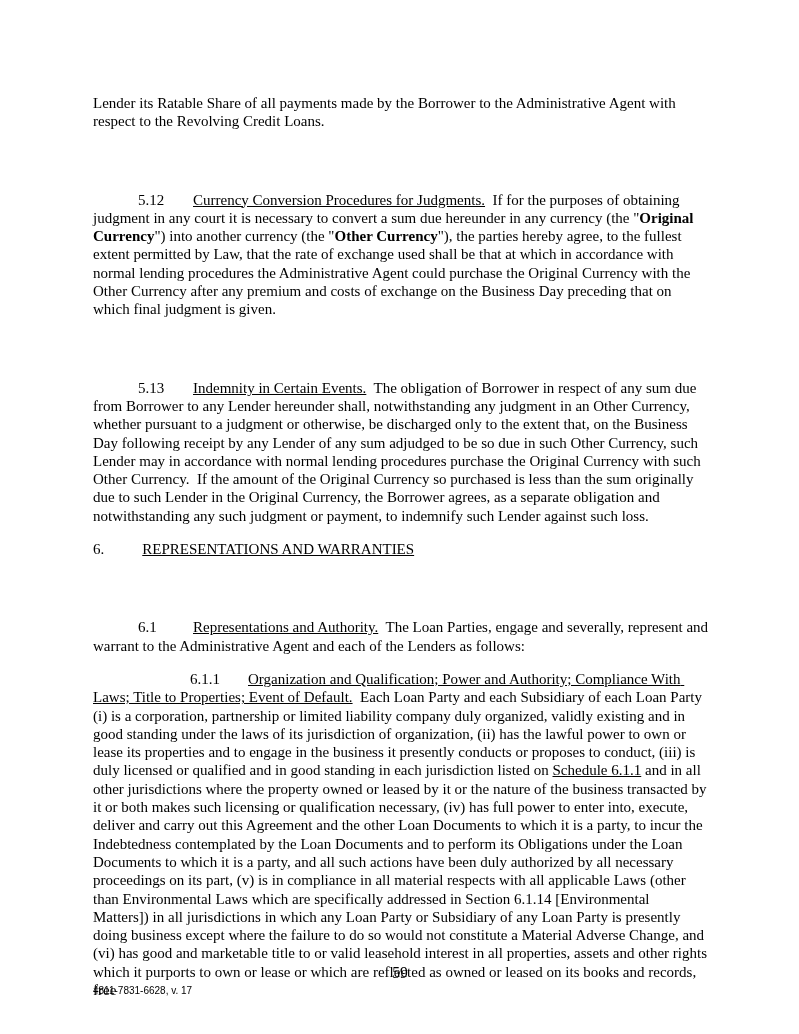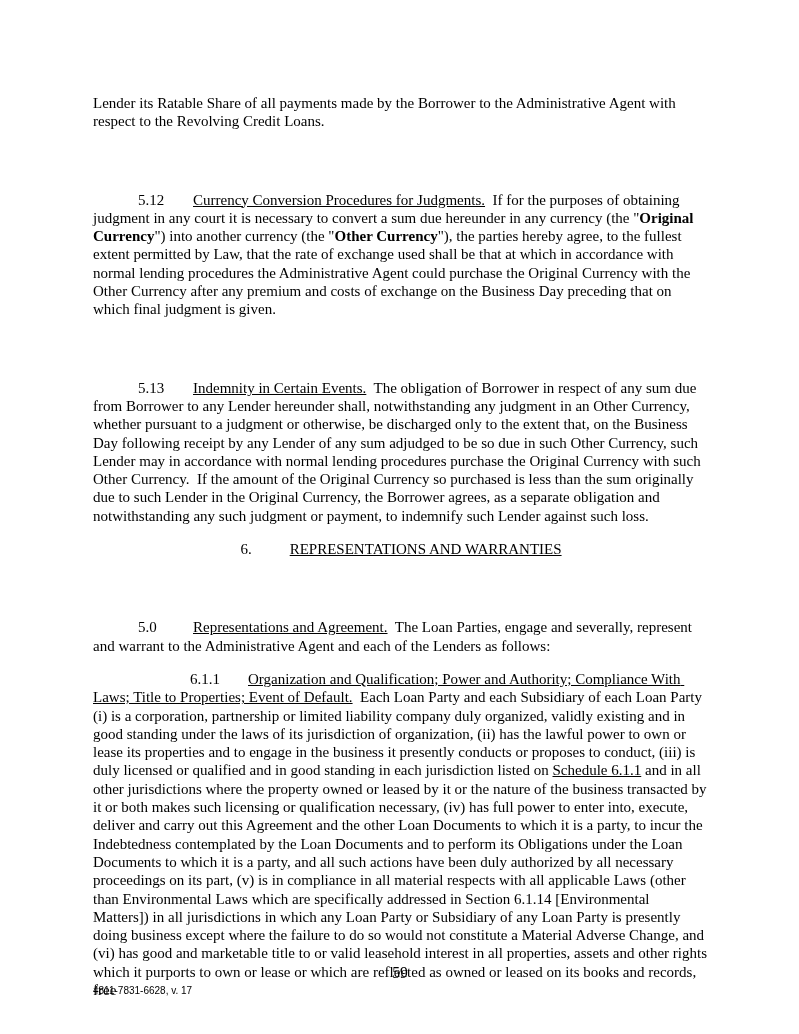--- a/index.html
+++ b/index.html
@@ -26,21 +26,20 @@
     line-height: 18.3px;
     text-align: left;
   }
   main.doc-body p {
     margin: 0 0 15px 0;
     white-space: pre-wrap;
   }
   p.l1 { text-indent: 45px; }
   p.l2 { text-indent: 97px; }
   p.center-heading {
-    text-align: center;
     text-indent: 0;
     margin-top: 46px;
     margin-bottom: 15px;
   }
   .r-normal { }
   .r-underline { text-decoration: underline; }
   .r-bold { font-weight: 700; }
   .r-num1 { display: inline-block; width: 55px; text-indent: 0; margin-top: 45px; }
   .r-num2 { display: inline-block; width: 58px; text-indent: 0; }
   .r-tabc { display: inline-block; width: 38px; }
@@ -63,19 +62,19 @@
 </style>
 </head>
 <body>
 
 <div class="page">
   <main class="doc-body">
     <p><span class="r-normal">Lender its Ratable Share of all payments made by the Borrower to the Administrative Agent with respect to the Revolving Credit Loans.</span></p>
     <p class="l1"><span class="r-num1">5.12</span><span class="r-underline">Currency Conversion Procedures for Judgments.</span><span class="r-normal">  If for the purposes of obtaining judgment in any court it is necessary to convert a sum due hereunder in any currency (the "</span><span class="r-bold">Original Currency</span><span class="r-normal">") into another currency (the "</span><span class="r-bold">Other Currency</span><span class="r-normal">"), the parties hereby agree, to the fullest extent permitted by Law, that the rate of exchange used shall be that at which in accordance with normal lending procedures the Administrative Agent could purchase the Original Currency with the Other Currency after any premium and costs of exchange on the Business Day preceding that on which final judgment is given.</span></p>
     <p class="l1"><span class="r-num1">5.13</span><span class="r-underline">Indemnity in Certain Events.</span><span class="r-normal">  The obligation of Borrower in respect of any sum due from Borrower to any Lender hereunder shall, notwithstanding any judgment in an Other Currency, whether pursuant to a judgment or otherwise, be discharged only to the extent that, on the Business Day following receipt by any Lender of any sum adjudged to be so due in such Other Currency, such Lender may in accordance with normal lending procedures purchase the Original Currency with such Other Currency.  If the amount of the Original Currency so purchased is less than the sum originally due to such Lender in the Original Currency, the Borrower agrees, as a separate obligation and notwithstanding any such judgment or payment, to indemnify such Lender against such loss.</span></p>
     <p class="center-heading"><span class="r-normal">6.</span><span class="r-tabc"></span><span class="r-underline">REPRESENTATIONS AND WARRANTIES</span></p>
-    <p class="l1"><span class="r-num1">5.0</span><span class="r-underline">Representations and Agreement.</span><span class="r-normal">  The Loan Parties, engage and severally, represent and warrant to the Administrative Agent and each of the Lenders as follows:</span></p>
+    <p class="l1"><span class="r-num1">6.1</span><span class="r-underline">Representations and Authority.</span><span class="r-normal">  The Loan Parties, engage and severally, represent and warrant to the Administrative Agent and each of the Lenders as follows:</span></p>
     <p class="l2"><span class="r-num2">6.1.1</span><span class="r-underline">Organization and Qualification; Power and Authority; Compliance With Laws; Title to Properties; Event of Default.</span><span class="r-normal">  Each Loan Party and each Subsidiary of each Loan Party (i) is a corporation, partnership or limited liability company duly organized, validly existing and in good standing under the laws of its jurisdiction of organization, (ii) has the lawful power to own or lease its properties and to engage in the business it presently conducts or proposes to conduct, (iii) is duly licensed or qualified and in good standing in each jurisdiction listed on </span><span class="r-underline">Schedule 6.1.1</span><span class="r-normal"> and in all other jurisdictions where the property owned or leased by it or the nature of the business transacted by it or both makes such licensing or qualification necessary, (iv) has full power to enter into, execute, deliver and carry out this Agreement and the other Loan Documents to which it is a party, to incur the Indebtedness contemplated by the Loan Documents and to perform its Obligations under the Loan Documents to which it is a party, and all such actions have been duly authorized by all necessary proceedings on its part, (v) is in compliance in all material respects with all applicable Laws (other than Environmental Laws which are specifically addressed in Section 6.1.14 [Environmental Matters]) in all jurisdictions in which any Loan Party or Subsidiary of any Loan Party is presently doing business except where the failure to do so would not constitute a Material Adverse Change, and (vi) has good and marketable title to or valid leasehold interest in all properties, assets and other rights which it purports to own or lease or which are reflected as owned or leased on its books and records, free</span></p>
   </main>
 
   <div class="page-number">59</div>
   <div class="doc-id">4811-7831-6628, v. 17</div>
 </div>
 
 </body></html>

